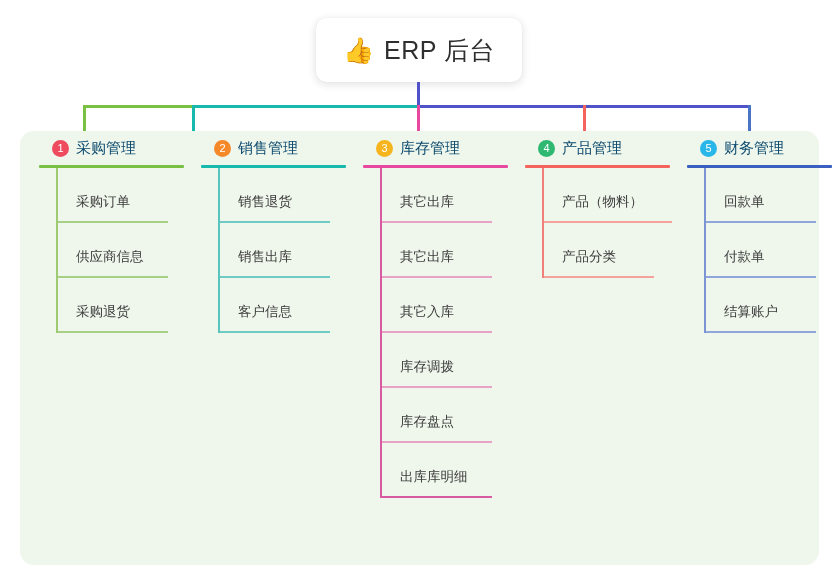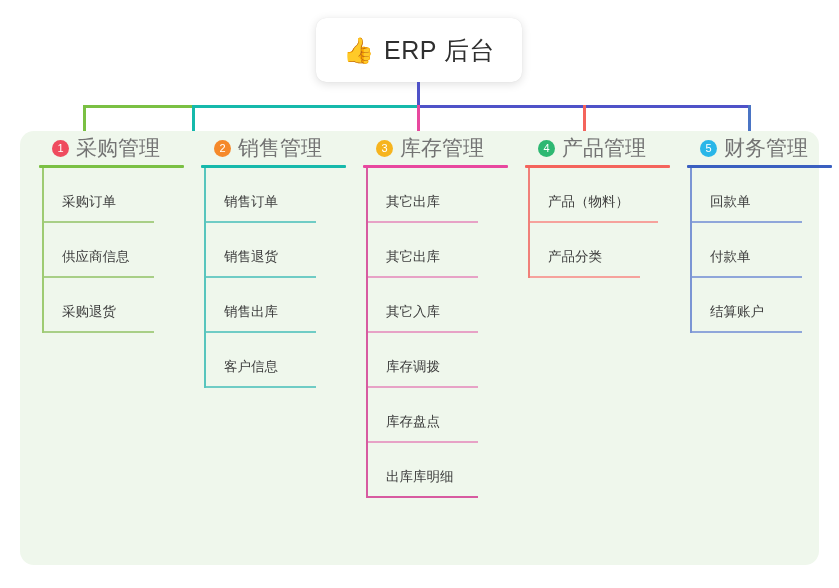--- a/index.html
+++ b/index.html
@@ -81,33 +81,33 @@
     height: 17px;
     border-radius: 50%;
     color: #ffffff;
     font-size: 11px;
     line-height: 17px;
     text-align: center;
     flex: 0 0 auto;
     font-family: "Liberation Sans", "DejaVu Sans", sans-serif;
   }
   .col-title {
-    font-size: 21px;
-    color: #737373;
+    font-size: 15px;
+    color: #0c4a6e;
     white-space: nowrap;
   }
   .col-rule {
     height: 3px;
     width: 145px;
     margin-left: 3px;
     border-radius: 1px;
   }
   .col-body {
     position: relative;
-    margin-left: 6px;
+    margin-left: 20px;
     padding-left: 0;
   }
   .spine {
     position: absolute;
     left: 0;
     top: 0;
     bottom: 0;
     width: 2px;
   }
   .leaf {
@@ -182,24 +182,20 @@
 
   <div class="column" style="left:178px;">
     <div class="col-header">
       <span class="badge" style="background:#f5892a;">2</span>
       <span class="col-title">销售管理</span>
     </div>
     <div class="col-rule" style="background:#16b9ab;"></div>
     <div class="col-body">
       <div class="spine" style="background:#57c5bd;"></div>
       <div class="leaf">
-        <span class="leaf-label">销售订单</span>
-        <span class="leaf-rule" style="background:#6fccc5;"></span>
-      </div>
-      <div class="leaf">
         <span class="leaf-label">销售退货</span>
         <span class="leaf-rule" style="background:#6fccc5;"></span>
       </div>
       <div class="leaf">
         <span class="leaf-label">销售出库</span>
         <span class="leaf-rule" style="background:#6fccc5;"></span>
       </div>
       <div class="leaf">
         <span class="leaf-label">客户信息</span>
         <span class="leaf-rule" style="background:#6fccc5;"></span>

